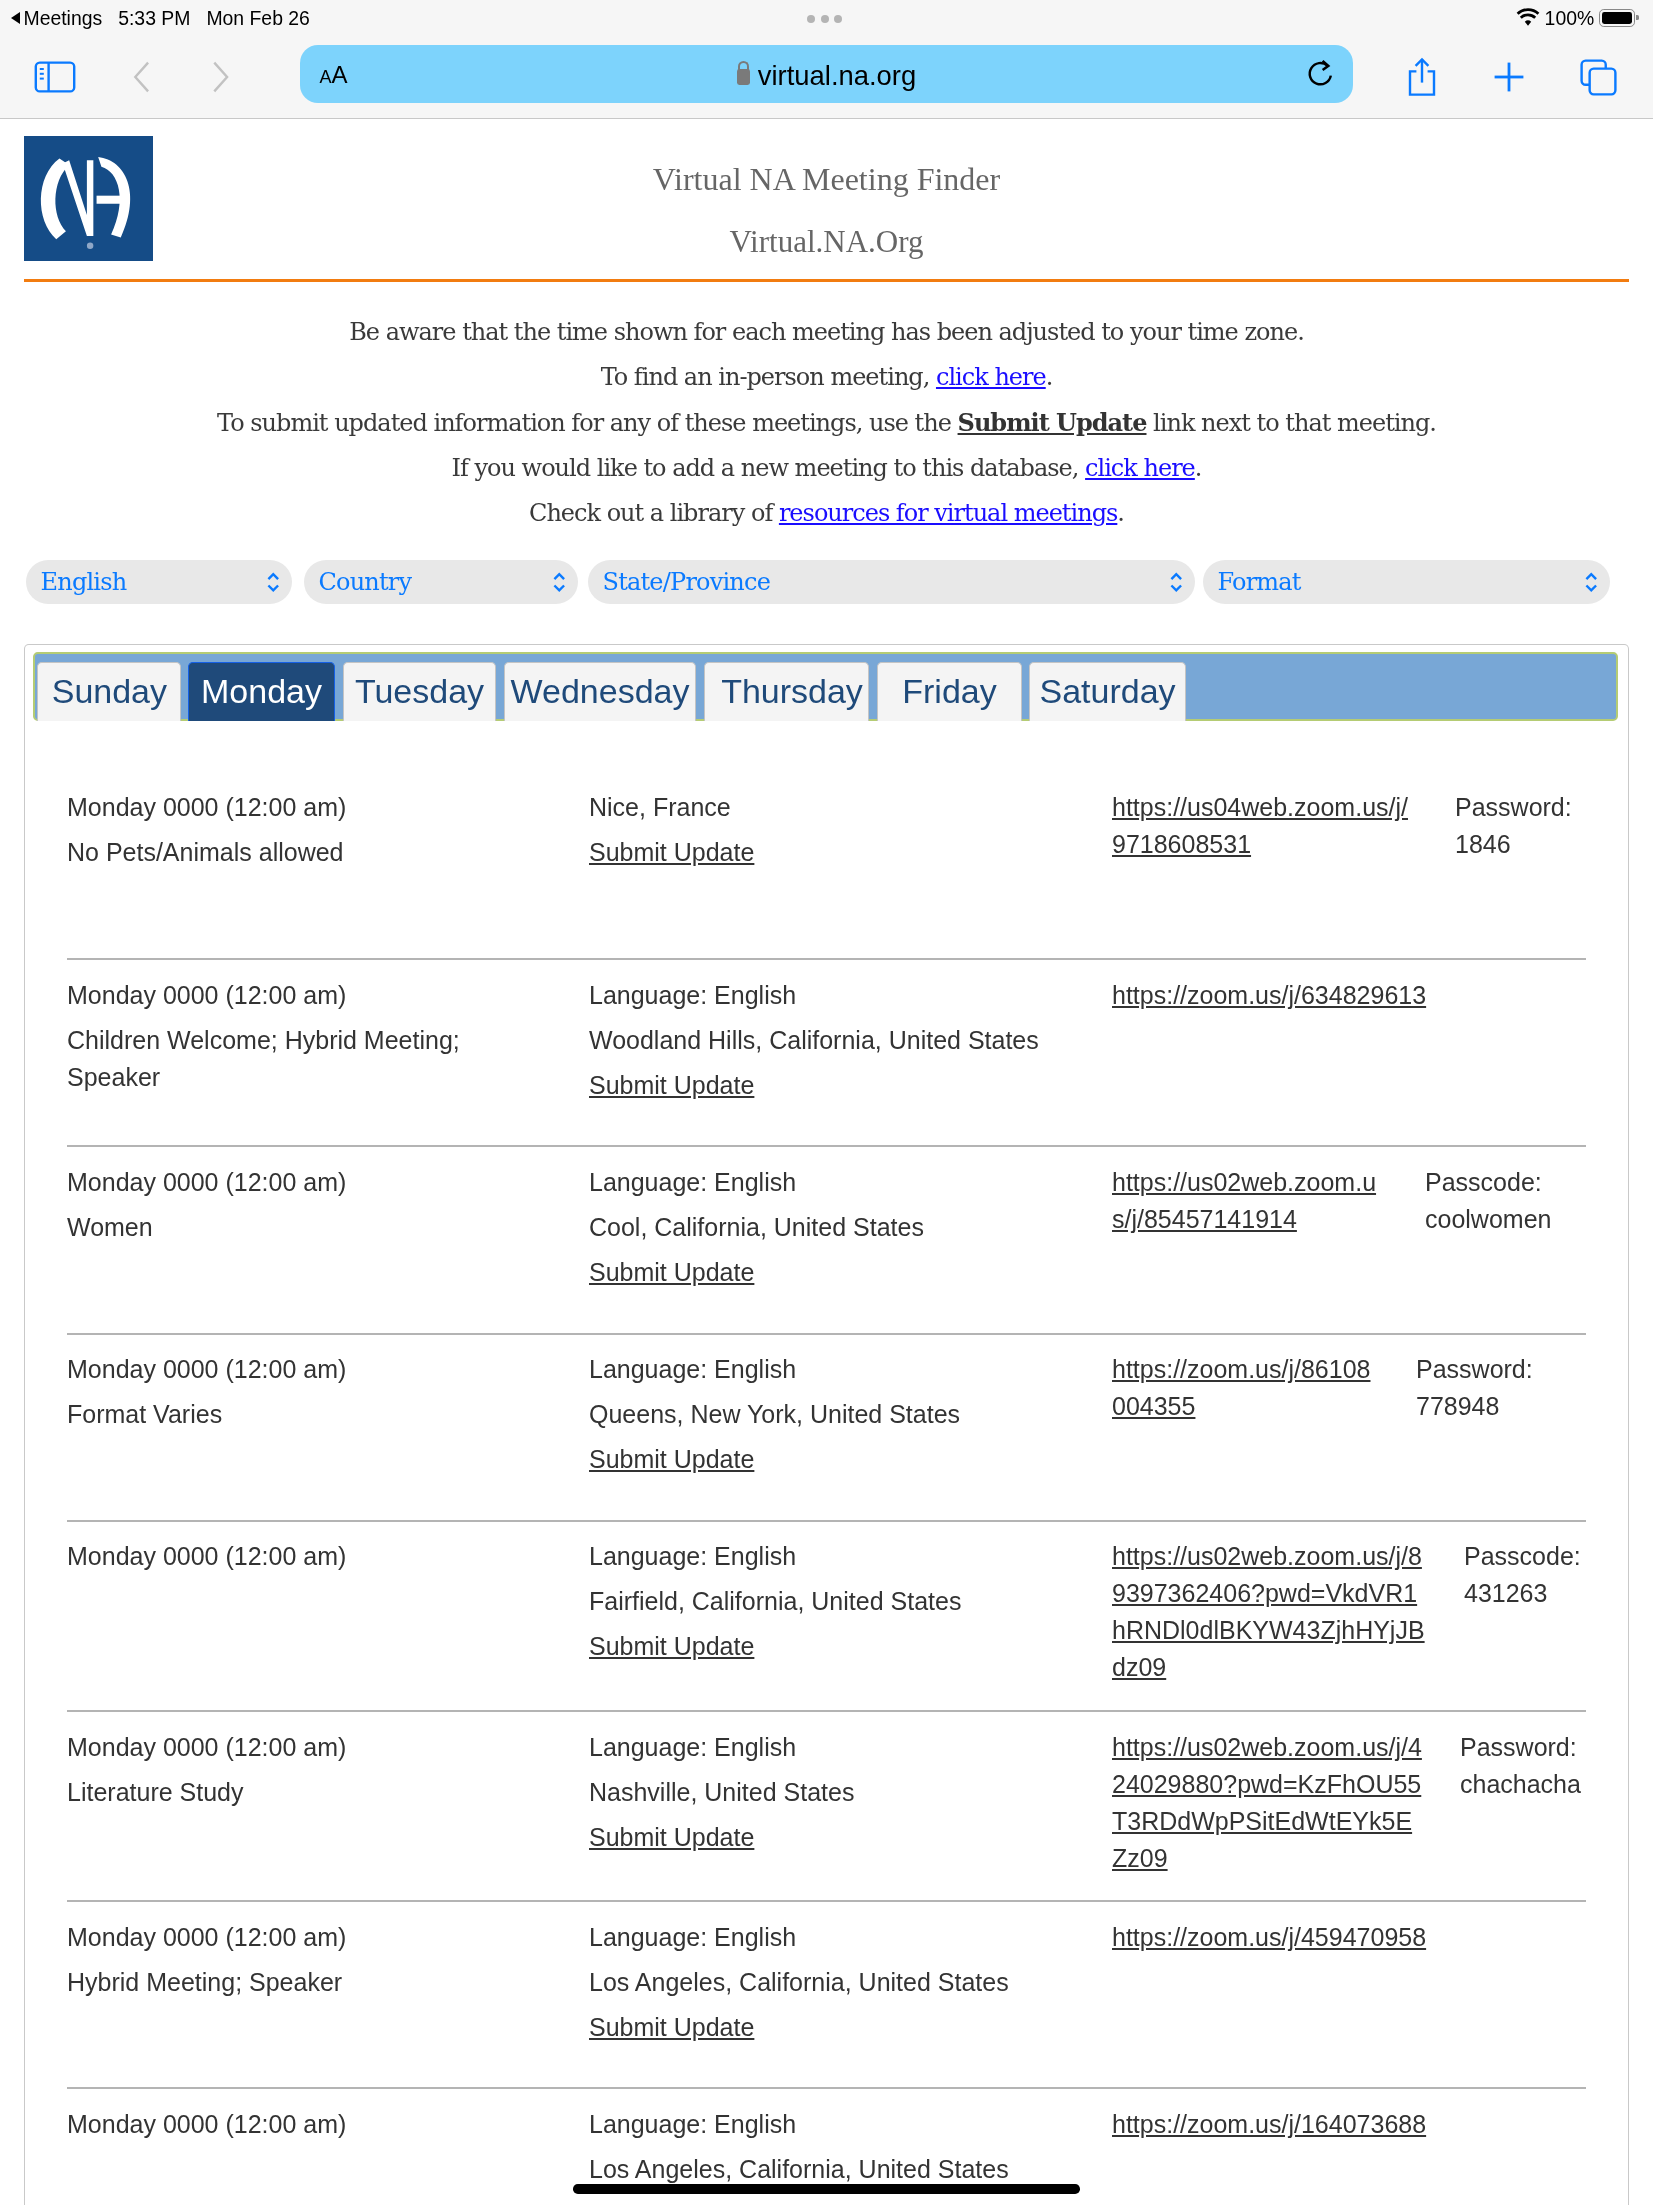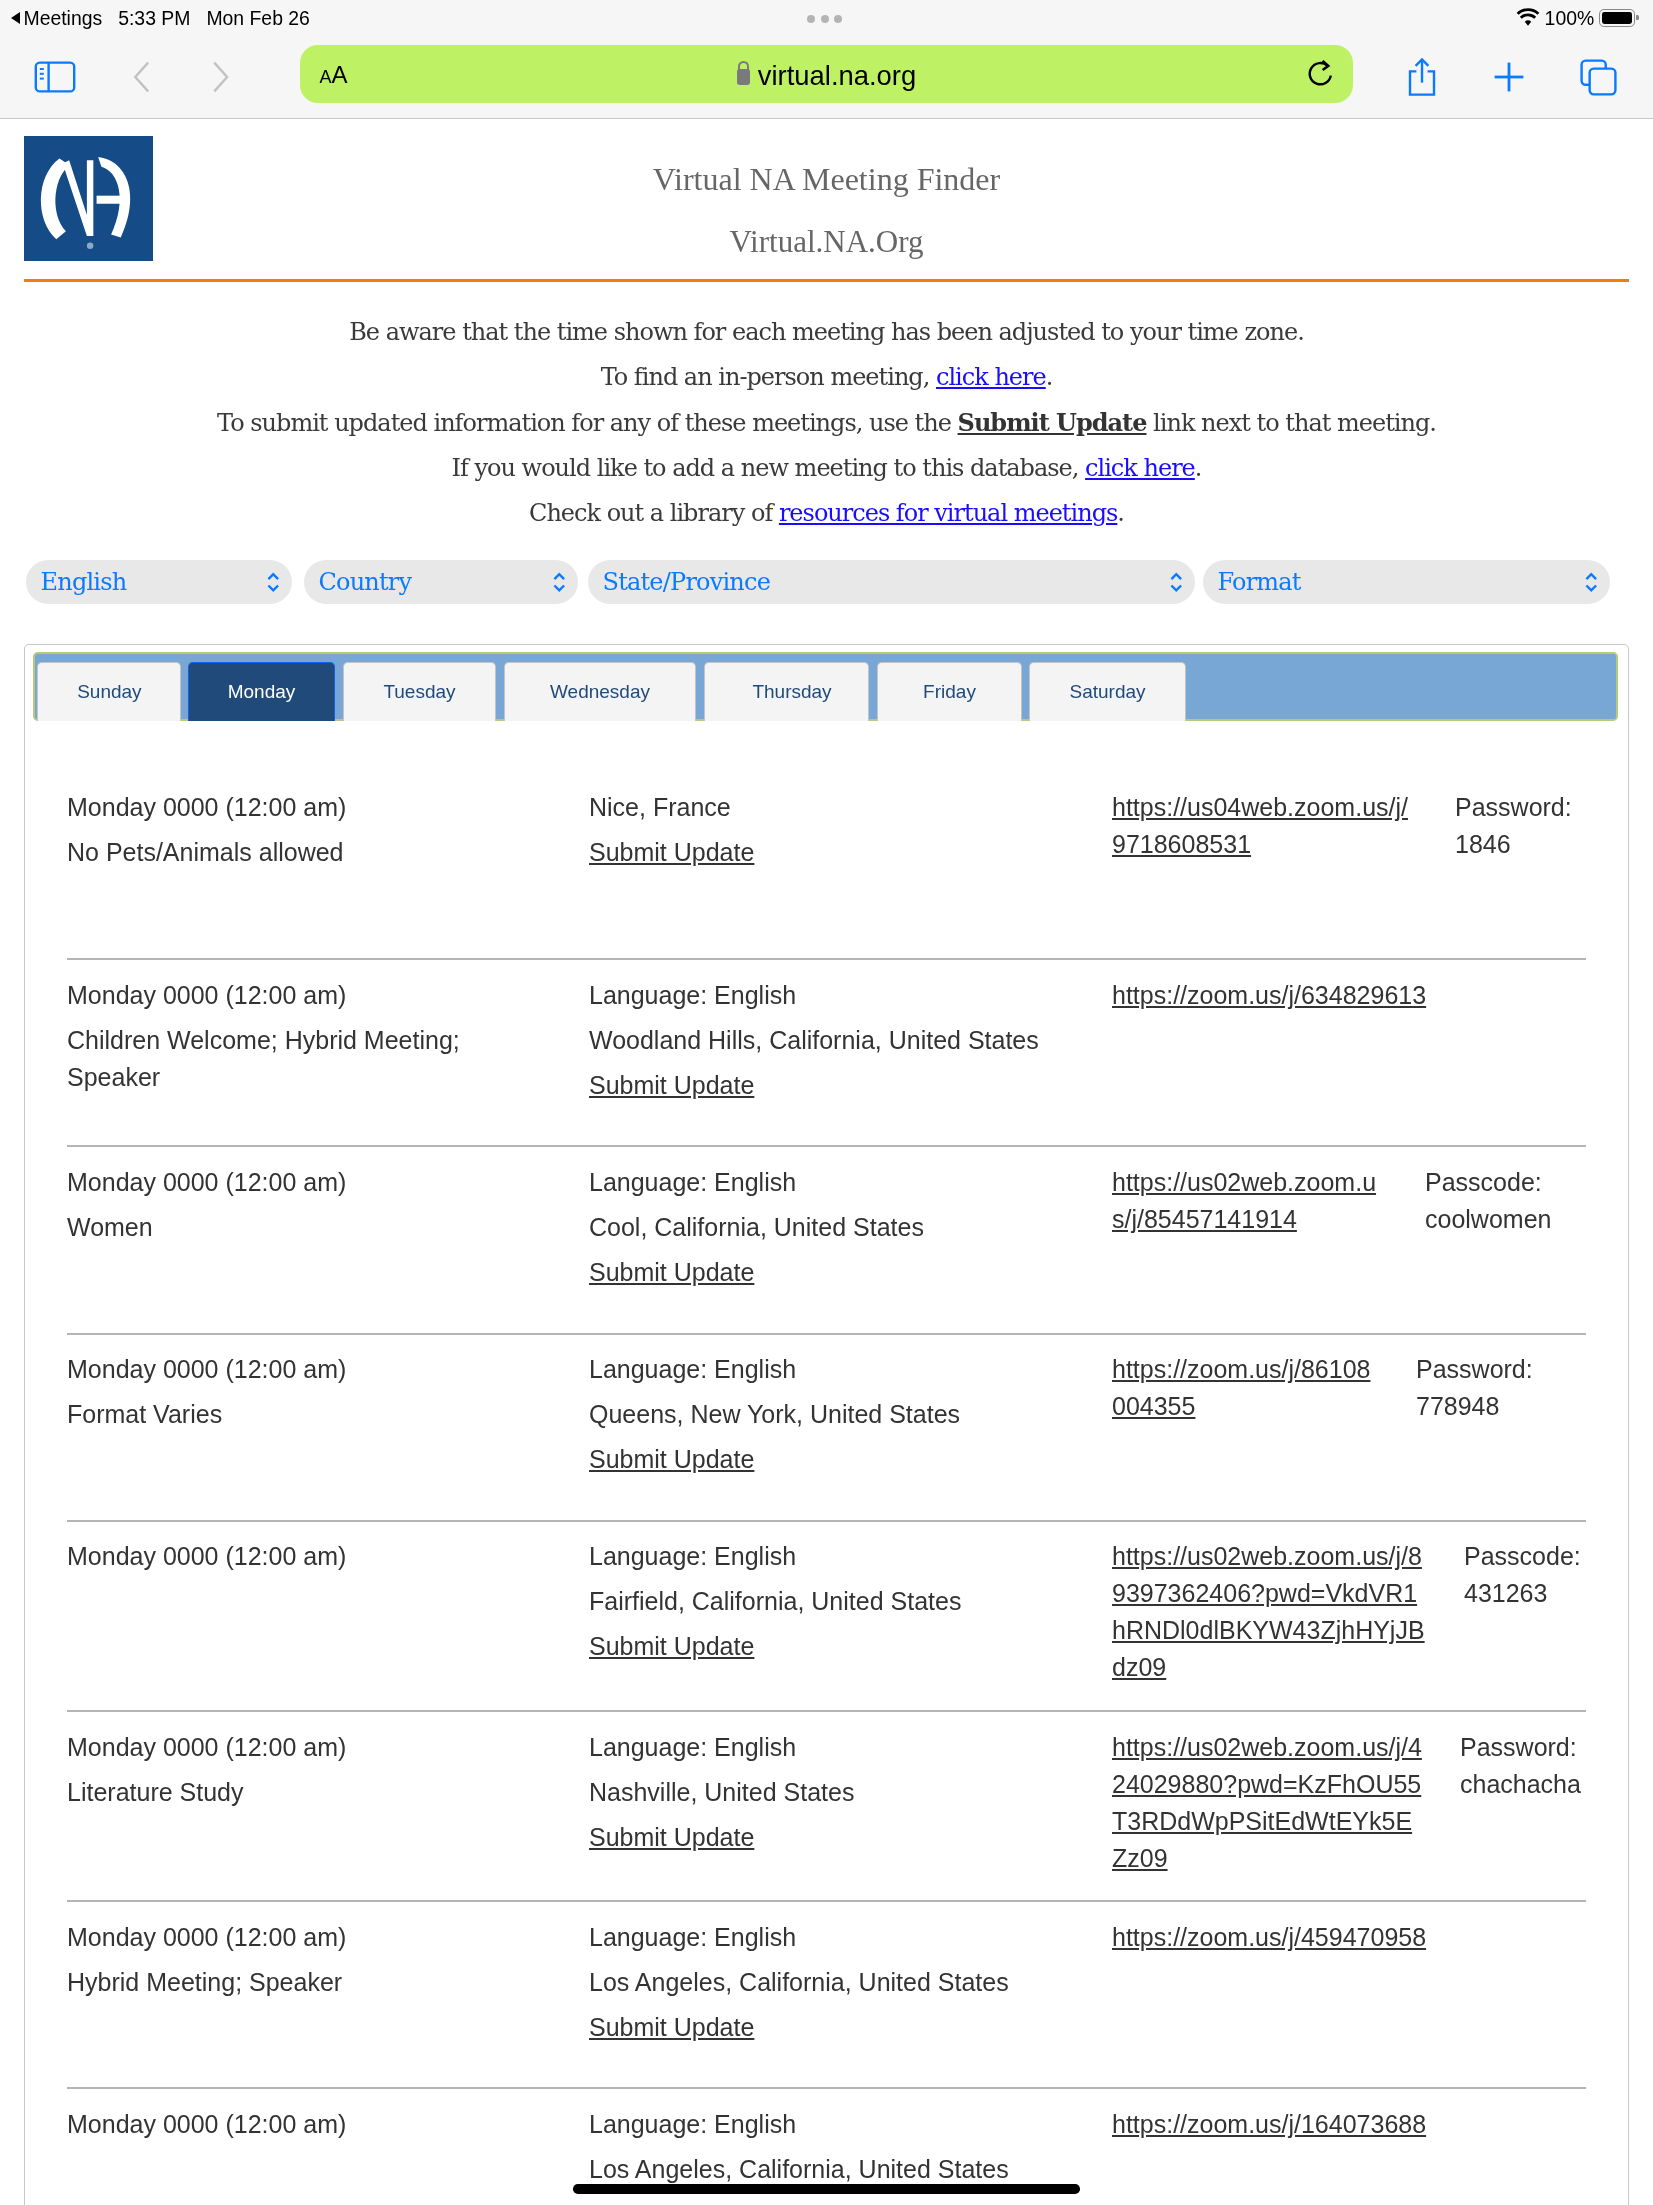--- a/index.html
+++ b/index.html
@@ -15,21 +15,21 @@
   .statusbar .dots { position: absolute; left: 807px; top: 14.5px; display: flex; gap: 5.7px; }
   .statusbar .dots span { width: 8px; height: 8px; border-radius: 50%; background: #b4b4b4; display: block; }
   .statusbar .right { position: absolute; right: 18px; top: 6.5px; display: flex; align-items: center; gap: 4.8px; }
   .battery { width: 36px; height: 18px; border: 1.6px solid #888; border-radius: 4.8px; padding: 1.6px; position: relative; }
   .battery .fill { width: 100%; height: 100%; background: #000; border-radius: 2.4px; }
   .battery::after { content: ""; position: absolute; right: -4.8px; top: 4.8px; width: 2.4px; height: 5.7px; background: #888; border-radius: 0 1.6px 1.6px 0; }
 
   
   .toolbar { position: absolute; left: 0; top: 37px; width: 1653px; height: 82px; background: #f6f6f6; border-bottom: 1.6px solid #c8c8c8; }
   .tb-icon { position: absolute; top: 16px; width: 48px; height: 48px; display: flex; align-items: center; justify-content: center; }
-  .urlbar { position: absolute; left: 300px; top: 8px; width: 1053px; height: 58px; background: #bef264; border-radius: 18px; }
+  .urlbar { position: absolute; left: 300px; top: 8px; width: 1053px; height: 58px; background: #7dd3fc; border-radius: 18px; }
   .urlbar .aa { position: absolute; left: 19.4px; top: 16px; font-size: 24px; color: #000; }
   .urlbar .aa small { font-size: 18px; }
   .urlbar .url { position: absolute; left: 0; right: 0; top: 14.5px; text-align: center; font-size: 27.4px; color: #000; }
   .urlbar .lock { display: inline-block; width: 13px; height: 16px; background: #7a7a7a; border-radius: 2.4px; margin-right: 8px; position: relative; top: 0.8px; }
   .urlbar .lock::before { content: ""; position: absolute; left: 1.6px; top: -8px; width: 6.5px; height: 8px; border: 2.4px solid #7a7a7a; border-bottom: none; border-radius: 5.7px 5.7px 0 0; }
   .urlbar .reload { position: absolute; right: 14.5px; top: 11.3px; width: 36px; height: 36px; }
 
   
   .logo { position: absolute; left: 24px; top: 136px; width: 129px; height: 125px; background: #154c87; }
   .site-title { position: absolute; left: 0; width: 1653px; top: 161px; text-align: center; font-family: "Liberation Serif", serif; font-size: 32px; color: #666; }
@@ -43,21 +43,21 @@
 
   
   .filters { position: absolute; top: 560px; left: 0; width: 1653px; height: 44px; }
   .sel { position: absolute; top: 0; height: 44px; background: #e8e8e8; border-radius: 22px; font-family: "DejaVu Serif", "Liberation Serif", serif; font-size: 24px; color: #0a7aff; padding-left: 14.5px; line-height: 44px; letter-spacing: -0.8px; }
   .sel .chev { position: absolute; right: 11.3px; top: 10.5px; width: 14.5px; height: 22.6px; }
 
   
   .tabwrap { position: absolute; left: 24px; top: 644px; width: 1605px; height: 1561px; border: 1.6px solid #c9c9c9; border-bottom: none; border-radius: 4.8px 4.8px 0 0; }
   .tabbar { position: absolute; left: 8px; top: 6.5px; width: 1585px; height: 69px; background: #78a7d6; border: 2.4px solid #b5cc74; border-radius: 4.8px; }
   .tab { position: absolute; top: 8px; height: 59px; background: #f4f4f4; border: 1.6px solid #c4c4c4; border-bottom: none; border-radius: 4.8px 4.8px 0 0;
-    font-family: "Liberation Sans", sans-serif; font-size: 19px; color: #1f4a7a; text-align: center; line-height: 57px; }
+    font-family: "Liberation Sans", sans-serif; font-size: 34px; color: #1f4a7a; text-align: center; line-height: 57px; }
   .tab.active { background: #1f4a7a; color: #fff; border-color: #1560e6; }
 
   
   .meeting { position: absolute; left: 67px; width: 1519px; font-family: "Liberation Sans", sans-serif; font-size: 25px; color: #333; }
   .meeting .c { position: absolute; top: 0; line-height: 45px; }
   .meeting .c1 { left: 0; width: 484px; }
   .meeting .c2 { left: 522px; width: 500px; }
   .meeting .c3 { left: 1045px; width: 323px; line-height: 37px; top: 4px; word-break: break-all; }
   .meeting .c3 a { color: #333; text-decoration: underline; }
   .meeting .c4 { line-height: 37px; top: 4px; }

